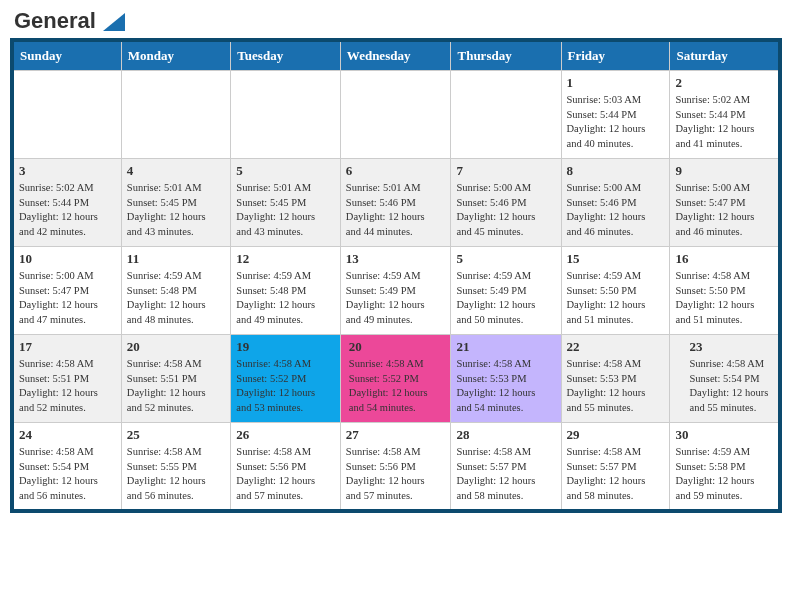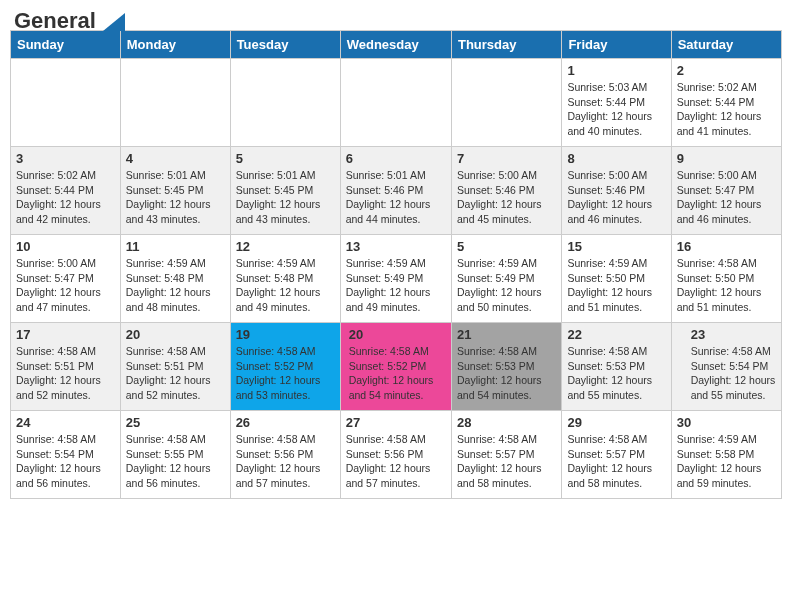--- a/index.html
+++ b/index.html
@@ -7,20 +7,21 @@
       font-family: Arial, sans-serif;
       background: #fff;
       width: 792px;
       min-height: 612px;
       padding: 10px;
     }
     .header {
       display: flex;
       justify-content: space-between;
       align-items: center;
+      margin-bottom: 8px;
       padding: 0 4px;
     }
     .logo {
       display: flex;
       flex-direction: column;
       align-items: flex-start;
     }
     .title-block {
       text-align: right;
     }
@@ -30,21 +31,22 @@
       color: #333;
       line-height: 1.1;
     }
     .location {
       font-size: 14px;
       color: #555;
     }
     .calendar {
       width: 100%;
       border-collapse: collapse;
-      border: 1px solid #0c4a6e;
+      border: 4px solid #0c4a6e;
+      font-family: Liberation Serif, serif;
     }
     .calendar th {
       background-color: #1a6faf;
       color: #fff;
       text-align: left;
       padding: 6px 6px;
       font-size: 13px;
       font-weight: bold;
       border: 1px solid #ccc;
     }
@@ -253,21 +255,21 @@
 Daylight: 12 hours
 and 53 minutes.</div>
         </td>
         <td style="background: #ec4899; padding-left: 8px;">
           <span class="day-num">20</span>
           <div class="day-info" style="white-space: pre-line;">Sunrise: 4:58 AM
 Sunset: 5:52 PM
 Daylight: 12 hours
 and 54 minutes.</div>
         </td>
-        <td style="background: #a3a3a3; margin-top: 32px;">
+        <td style="background: #c4b5fd; margin-top: 32px;">
           <span class="day-num">21</span>
           <div class="day-info" style="white-space: pre-line;">Sunrise: 4:58 AM
 Sunset: 5:53 PM
 Daylight: 12 hours
 and 54 minutes.</div>
         </td>
         <td style="background: rgb(240, 240, 240); margin-top: 16px;">
           <span class="day-num">22</span>
           <div class="day-info" style="white-space: pre-line;">Sunrise: 4:58 AM
 Sunset: 5:53 PM

